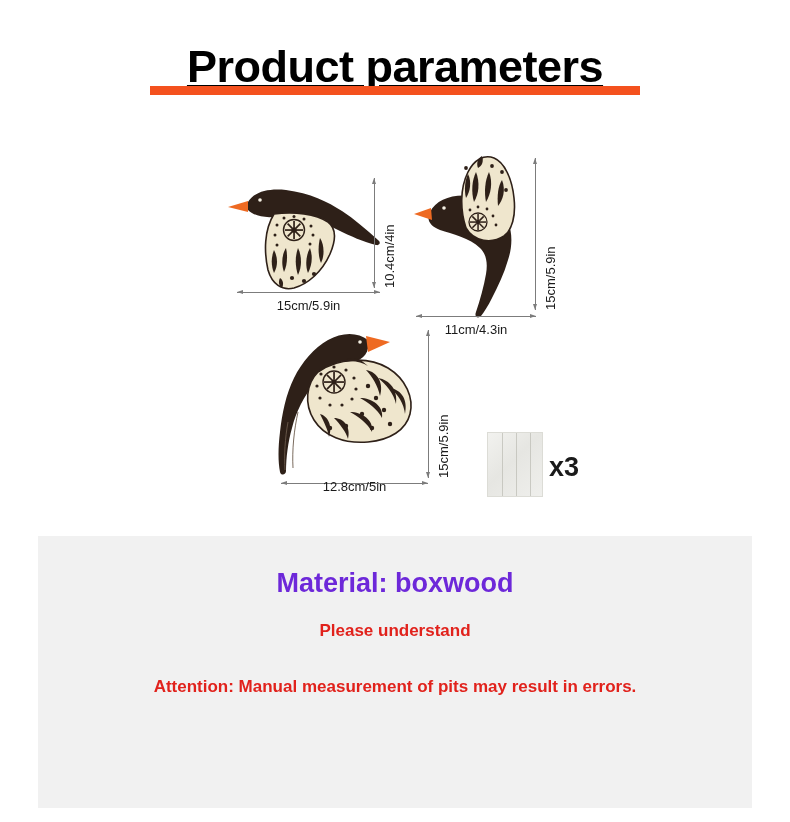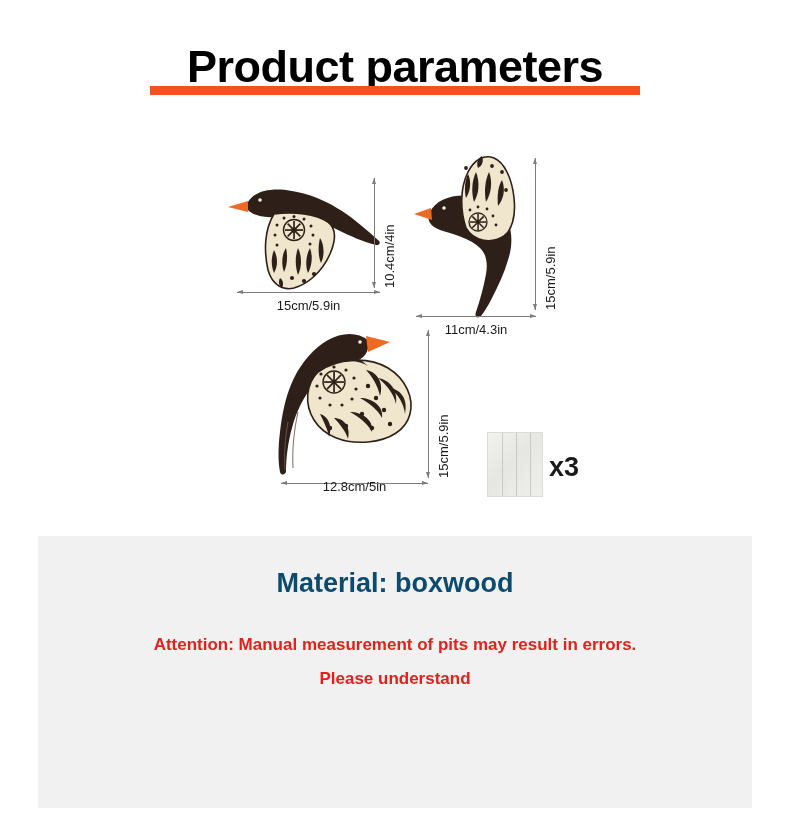--- a/index.html
+++ b/index.html
@@ -24,20 +24,21 @@
   }
   #title-text {
     display: inline-block;
     position: relative;
     font-size: 45px;
     font-weight: bold;
     color: #000000;
     letter-spacing: -0.5px;
     line-height: 54px;
     padding: 0 4px;
+    text-decoration: underline;
   }
   #title-underline {
     position: absolute;
     left: 150px;
     top: 86px;
     width: 490px;
     height: 9px;
     background: #f4511e;
   }
 
@@ -125,21 +126,21 @@
   #specs-panel {
     position: absolute;
     left: 38px; top: 536px;
     width: 714px; height: 272px;
     background: #f1f1f1;
   }
   .spec-line {
     text-align: center;
     font-size: 27px;
     font-weight: bold;
-    color: #0c4a6e;
+    color: #6d28d9;
     line-height: 46px;
     margin: 8px;
   }
   #spec-material { margin-top: 24px; }
   .attention-line {
     text-align: center;
     font-size: 17px;
     font-weight: bold;
     color: #e1221c;
     line-height: 34px;
@@ -345,15 +346,15 @@
       <div class="pad-line" style="left:42px;"></div>
     </div>
     <div id="pad-count">x3</div>
   </div>
 
 </div>
 
 <div id="specs-panel">
   <p class="spec-line" id="spec-material">Material: boxwood</p>
 
+  <p class="attention-line">Please understand</p>
   <p class="attention-line" id="attention-first">Attention: Manual measurement of pits may result in errors.</p>
-  <p class="attention-line">Please understand</p>
 </div>
 
 </body></html>

